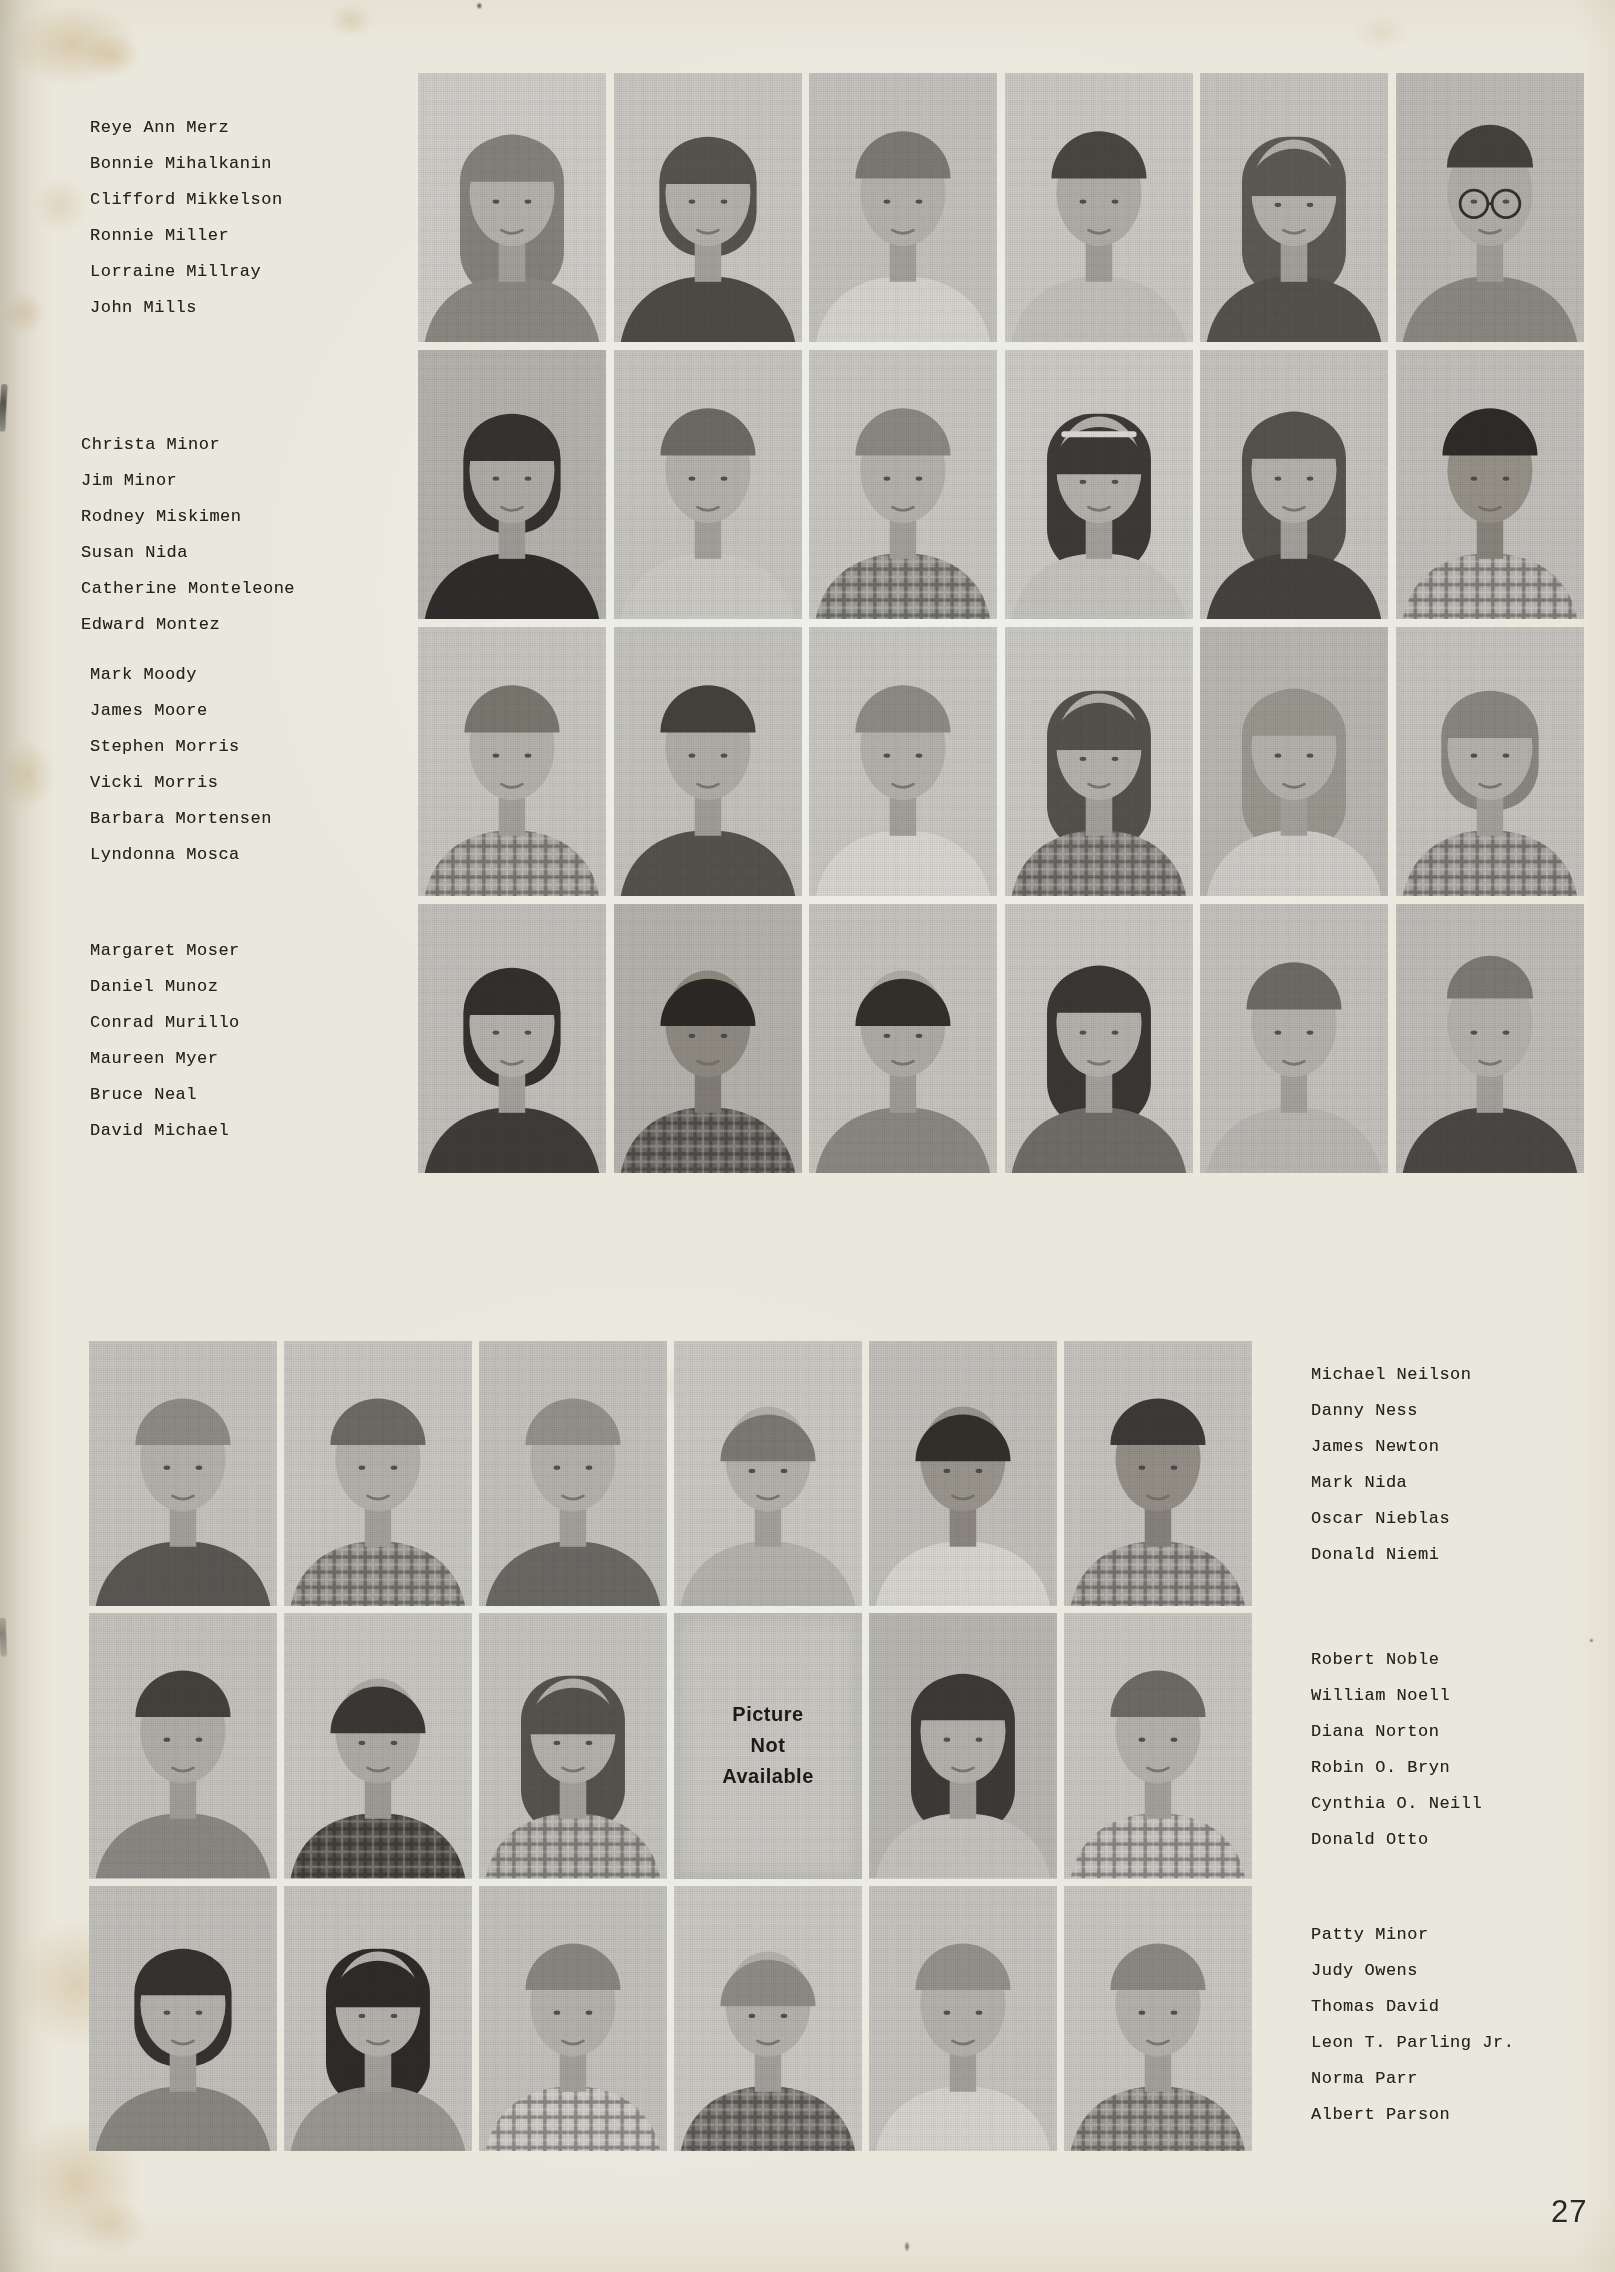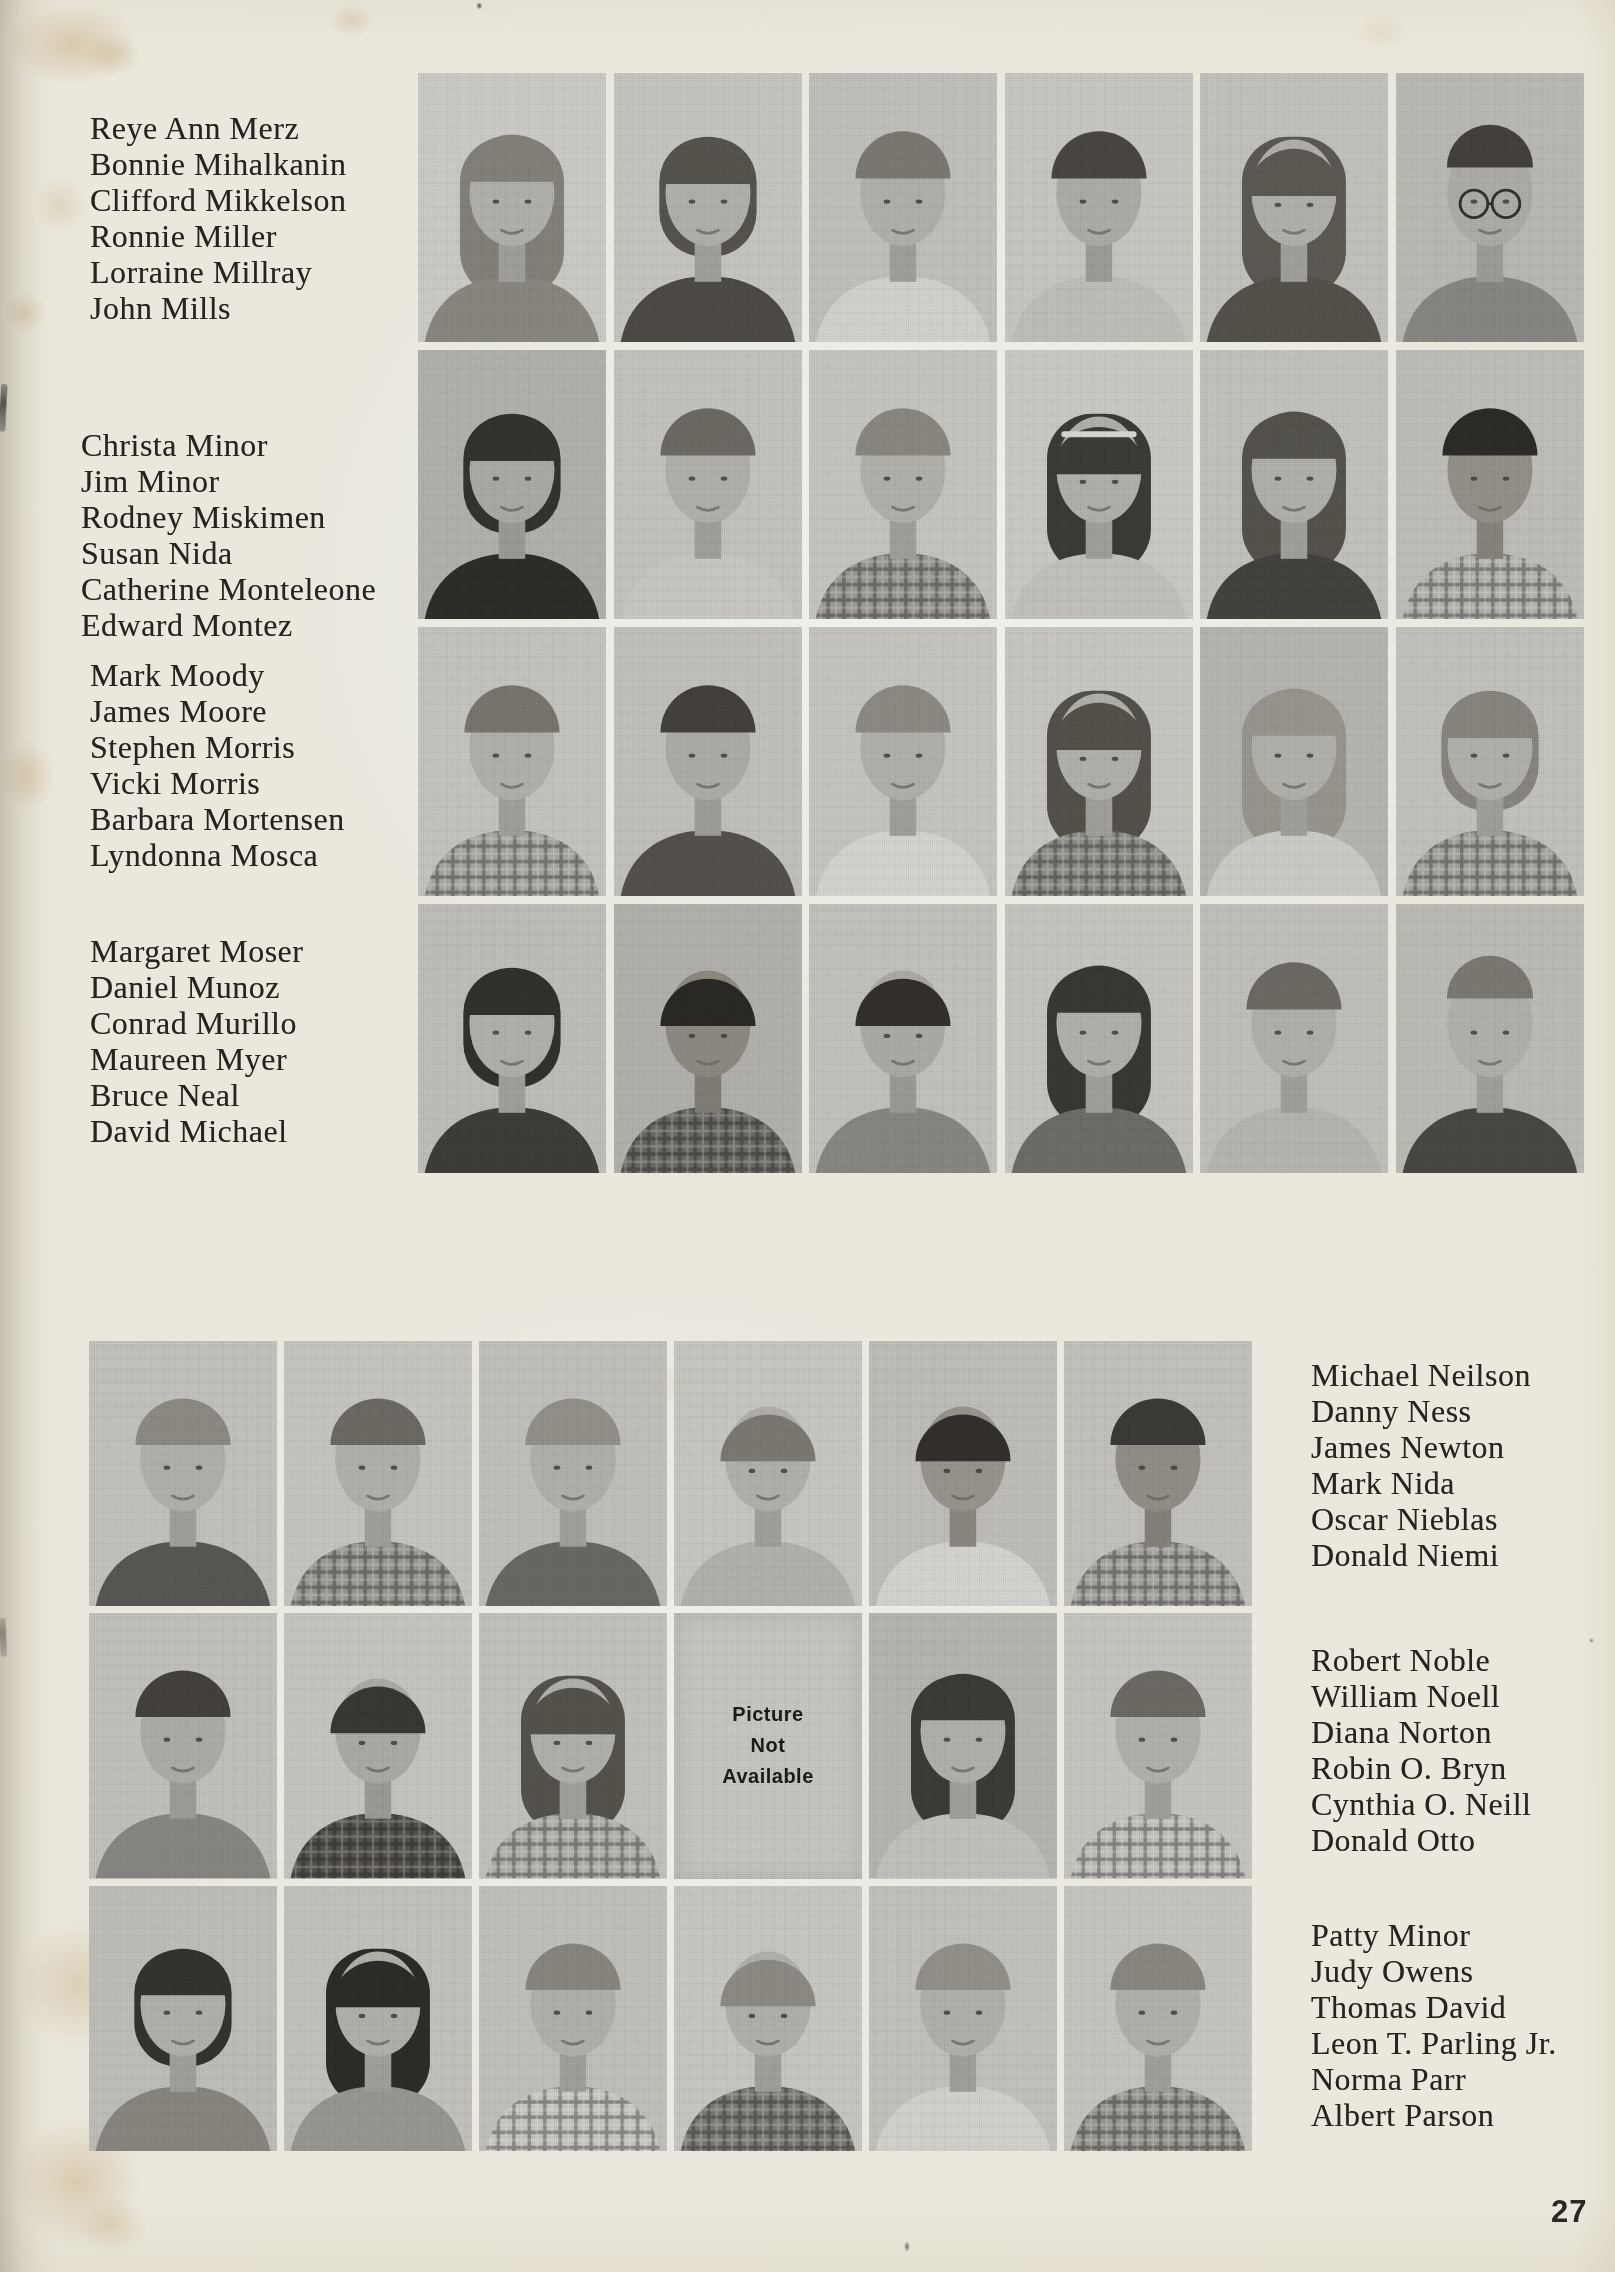--- a/index.html
+++ b/index.html
@@ -58,22 +58,22 @@
     background:linear-gradient(180deg,#8f8d86,#55534d 40%,#8f8d86);
     box-shadow:0.5px 0.5px 1.1px rgba(0,0,0,.35);
   }
   .staple.s1{left:0px;top:384px;height:47px;transform:rotate(3deg);}
   .staple.s2{left:0px;top:1618px;height:38px;opacity:.55;transform:rotate(-2deg);}
 
   
   .name-group{position:absolute;white-space:nowrap;}
   .name-line{
     display:block;
-    font-family:Liberation Serif, serif;
-    font-size:32px;line-height:36px;
+    font-family:Liberation Mono, monospace;
+    font-size:17px;line-height:36px;
     color:#262420;
     letter-spacing:0.5px;
     text-shadow:0 0 0.5px rgba(30,28,24,.4);
   }
   .names-right .name-line{line-height:36px;}
 
   
   .photo-grid{position:absolute;display:grid;}
   #top-grid{left:418px;top:73px;width:1166px;height:1100px;
     grid-template-columns:repeat(6,1fr);grid-template-rows:repeat(4,1fr);gap:7.7px;}
@@ -95,21 +95,21 @@
     background:#c9c8c3;
   }
   .pna-line{
     font-family:"Liberation Sans", sans-serif;
     font-weight:bold;font-size:20px;line-height:31px;
     color:#1c1b18;letter-spacing:0.5px;text-align:center;
   }
   .page-number{
     position:absolute;left:1551px;top:2194px;
     font-family:"Liberation Sans", sans-serif;
-    font-size:31px;font-weight:700;color:#292824;letter-spacing:1.1px;
+    font-size:31px;font-weight:400;color:#292824;letter-spacing:1.1px;
   }
 </style>
 </head>
 <body>
 
 <div class="page">
   <div class="stains"></div>
   <div class="binding-shadow"></div>
   <div class="staple s1"></div>
   <div class="staple s2"></div>

